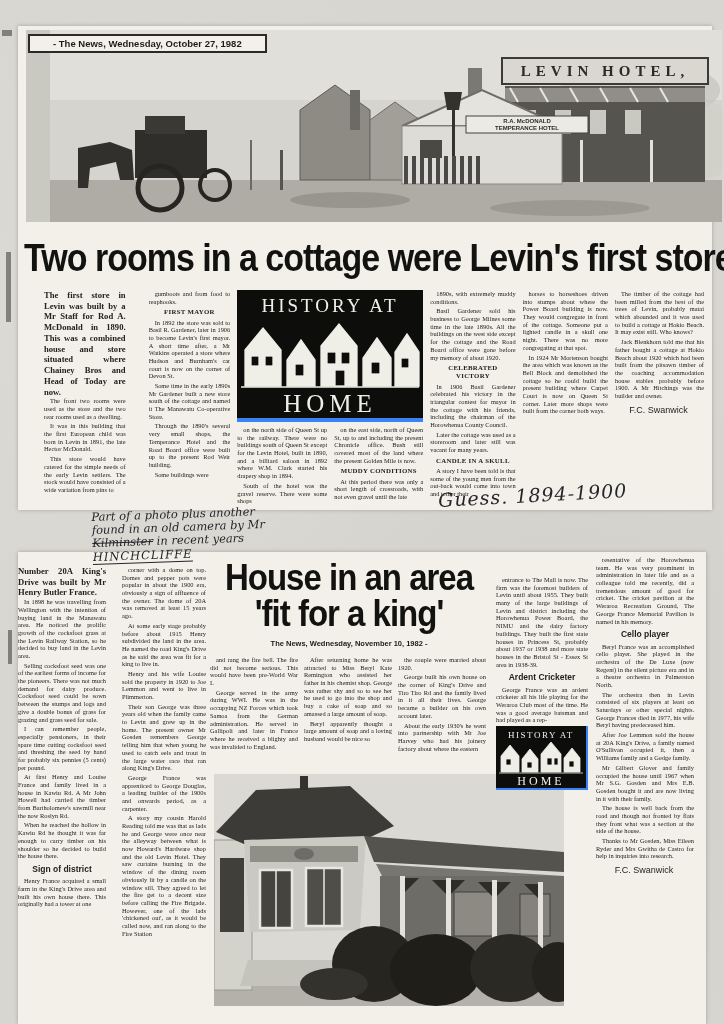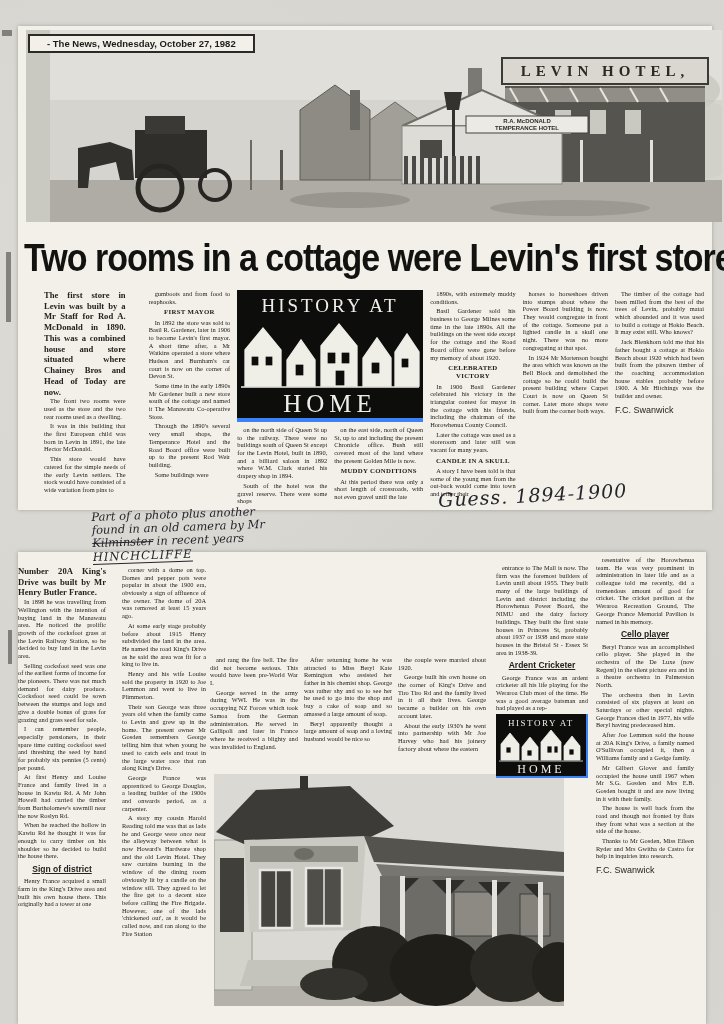--- a/index.html
+++ b/index.html
@@ -7,36 +7,36 @@
   #page{position:relative;width:724px;height:1024px;margin:0 auto;overflow:hidden;
     background:#d8d6d0;
     background-image:radial-gradient(circle at 20% 30%, #dddbd5 0%, transparent 40%),
                      radial-gradient(circle at 80% 70%, #d2d0ca 0%, transparent 45%);}
   .clip{position:absolute;background:#f2f0e9;box-shadow:0 0 4px rgba(0,0,0,.25);}
   .artifact{position:absolute;background:#3a3935;opacity:.55;}
 
   
   #clip1{left:18px;top:26px;width:694px;height:484px;}
   .dateline-box{position:absolute;left:10px;top:8px;z-index:5;background:#f2f0e9;
-    border:2px solid #2b2a27;padding:2px 17px;font-family:"Liberation Sans",sans-serif;
+    border:2px solid #2b2a27;padding:2px 23px;font-family:"Liberation Sans",sans-serif;
     font-weight:bold;font-size:9.5px;color:#1d1c1a;white-space:nowrap;}
   .photo{position:absolute;overflow:hidden;background:#c9c8c1;}
   #photo1{left:8px;top:4px;width:672px;height:192px;padding-left:24px;}
   .headline1{position:absolute;left:6px;top:210px;width:682px;text-align:center;
     font-family:"Liberation Sans",sans-serif;font-weight:bold;font-size:34px;
     letter-spacing:-1px;color:#121210;white-space:nowrap;transform:scaleY(1.12);transform-origin:top;}
   #cols1{position:absolute;left:10px;top:264px;width:676px;height:214px;display:flex;gap:7px;}
   .ncol{overflow:hidden;font-size:6.4px;line-height:1.2;color:#23221f;text-align:justify;}
   .ncol p{margin:0 0 2px;text-indent:6px;}
   .lead{font-weight:bold;font-size:8.6px;line-height:1.25;}
   .shead{font-family:"Liberation Serif",serif;font-weight:bold;font-size:6.8px;
     text-align:center;margin:3px 4px 2px;letter-spacing:.3px;}
   .shead2{font-family:"Liberation Sans",sans-serif;font-weight:bold;font-size:8.5px;
-    text-align:center;margin:5px 2px 3px;line-height:1.1;text-decoration:underline;}
-  .byline{text-align:left;font-family:"Liberation Sans",sans-serif;font-size:9px;
+    text-align:center;margin:5px 2px 3px;line-height:1.1;}
+  .byline{text-align:center;font-family:"Liberation Sans",sans-serif;font-size:9px;
     color:#1f1e1b;margin-top:5px;padding-right:2px;}
   .histbox{background:#3b82f6;color:#f0efe8;}
   .w88{width:88px;margin-left:16px;} .w92{width:92px;} .w96{width:96px;}
   #mid1{width:186px;display:flex;flex-direction:column;}
   #midcols{display:flex;gap:7px;margin-top:4px;flex:1;overflow:hidden;}
 
   
   .hand{position:absolute;font-family:"DejaVu Serif",serif;font-style:italic;color:#24242b;z-index:8;}
   #hw-guess{left:438px;top:484px;font-size:19px;transform:rotate(-3deg);letter-spacing:1px;}
   #hw-note{left:92px;top:506px;width:290px;font-size:11.5px;line-height:1.15;transform:rotate(-2deg);}
@@ -262,20 +262,25 @@
       <div>
           <p>corner with a dome on top. Domes and pepper pots were popular in about the 1900 era, obviously a sign of affluence of the owner. The dome of 20A was removed at least 15 years ago.</p>
           <p>At some early stage probably before about 1915 Henry subdivided the land in the area. He named the road King's Drive as he said the area was fit for a king to live in.</p>
           <p>Henry and his wife Louise sold the property in 1920 to Joe Lemmon and went to live in Plimmerton.</p>
           <p>Their son George was three years old when the family came to Levin and grew up in the home. The present owner Mr Gosden remembers George telling him that when young he used to catch eels and trout in the large water race that ran along King's Drive.</p>
           <p>George France was apprenticed to George Douglas, a leading builder of the 1900s and onwards period, as a carpenter.</p>
           <p>A story my cousin Harold Reading told me was that as lads he and George were once near the alleyway between what is now Howard's Hardware shop and the old Levin Hotel. They saw curtains burning in the window of the dining room obviously lit by a candle on the window sill. They agreed to let the fire get to a decent size before calling the Fire Brigade. However, one of the lads 'chickened out', as it would be called now, and ran along to the Fire Station</p>
         </div>
     </div>
 
+    <div id="a2head">
+      <div class="headline2">House in an area</div>
+      <div class="headline2">'fit for a king'</div>
+      <div class="dateline2">The News, Wednesday, November 10, 1982 -</div>
+    </div>
 
     <div id="a2colsABC">
       <div class="ncol" style="width:88px;">
         <div>
             <p>and rang the fire bell. The fire did not become serious. This would have been pre-World War I.</p>
             <p>George served in the army during WWI. He was in the occupying NZ Forces which took Samoa from the German administration. He served in Gallipoli and later in France where he received a blighty and was invalided to England.</p>
           </div>
       </div>
       <div class="ncol" style="width:88px;">
         <div>
@@ -333,21 +338,21 @@
         <polygon points="34,186 126,186 132,212 26,212" fill="#c4c3bc"></polygon>
 
         <ellipse cx="160" cy="190" rx="42" ry="38" fill="#26251f"></ellipse>
         <ellipse cx="222" cy="196" rx="46" ry="36" fill="#1f1e19"></ellipse>
         <ellipse cx="296" cy="194" rx="40" ry="34" fill="#2a2923"></ellipse>
         <ellipse cx="344" cy="198" rx="26" ry="30" fill="#23221c"></ellipse>
         <ellipse cx="120" cy="210" rx="34" ry="16" fill="#33322c"></ellipse>
       </svg>
     </div>
 
-    <div class="abscol ncol" style="left:478px;top:12px;width:92px;height:300px;">
+    <div class="abscol ncol" style="left:478px;top:24px;width:92px;height:300px;">
       <div>
           <p>entrance to The Mall is now. The firm was the foremost builders of Levin until about 1955. They built many of the large buildings of Levin and district including the Horowhenua Power Board, the NIMU and the dairy factory buildings. They built the first state houses in Princess St, probably about 1937 or 1938 and more state houses in the Bristol St - Essex St area in 1938-39.</p>
         </div>
       <div class="shead2">Ardent Cricketer</div>
       <div>
           <p>George France was an ardent cricketer all his life playing for the Weraroa Club most of the time. He was a good average batsman and had played as a rep-</p>
         </div>
       <div class="histbox">
         <svg width="90" height="62" viewBox="0 0 90 62">
           <rect x="0" y="0" width="90" height="62" fill="#0d0d0b"></rect>

